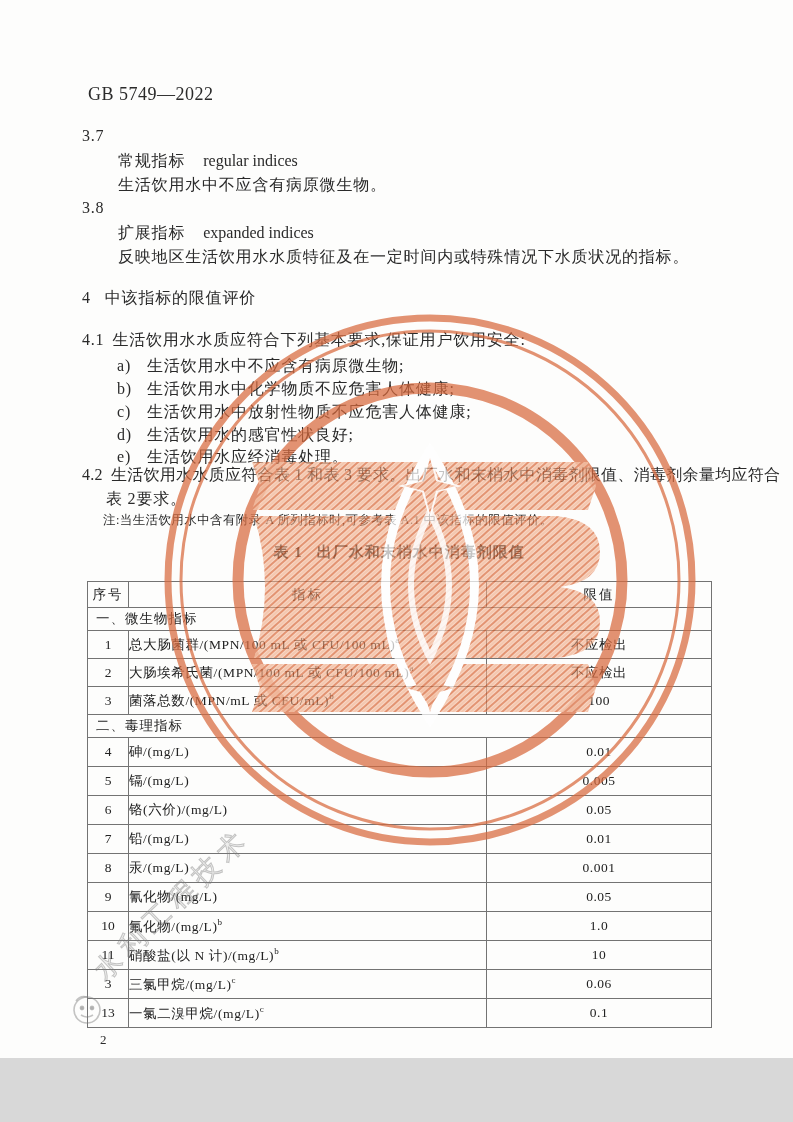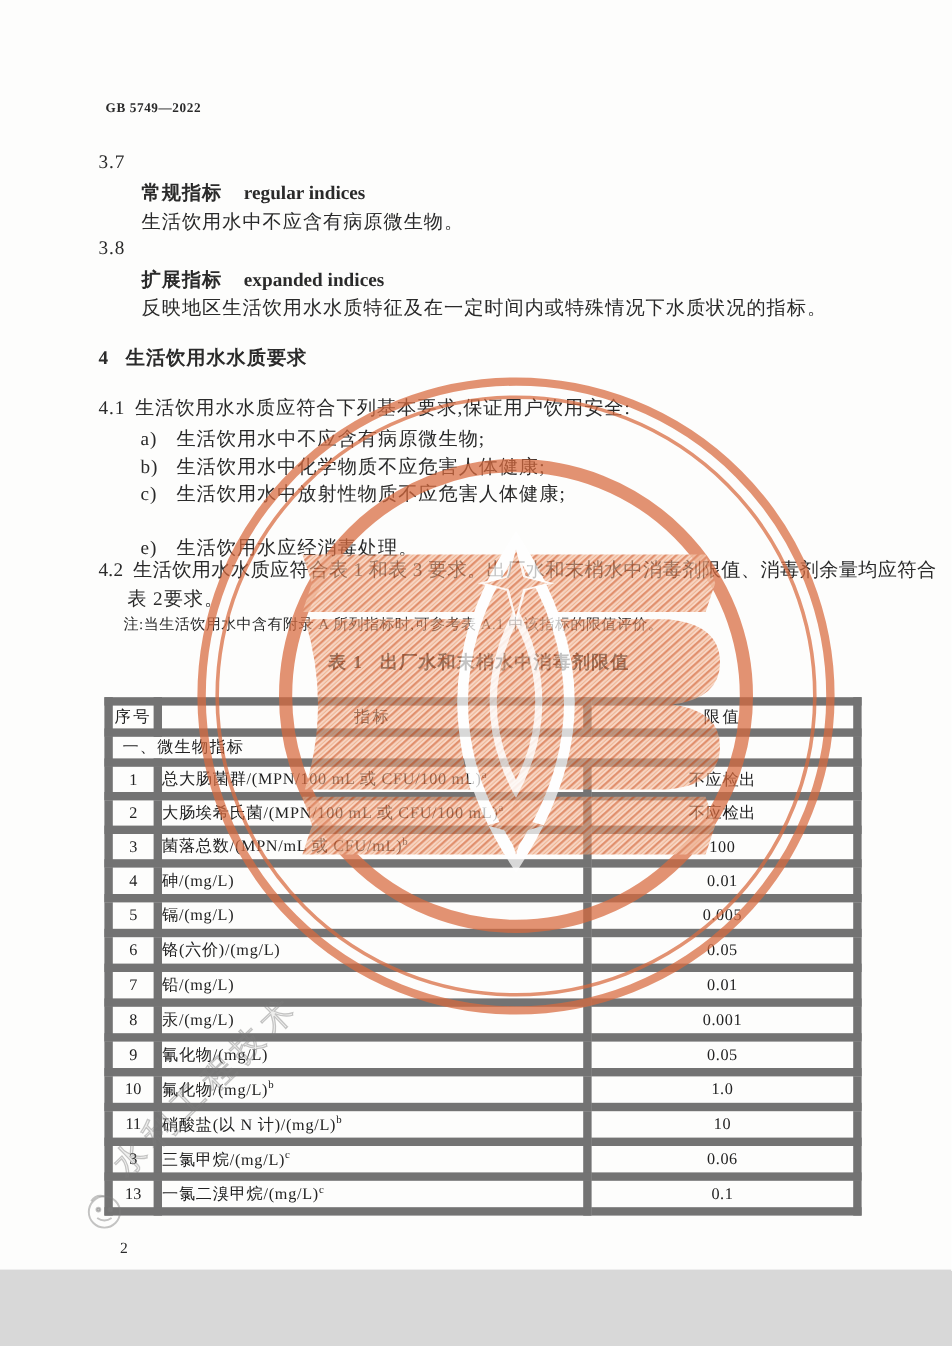--- a/index.html
+++ b/index.html
@@ -1,33 +1,33 @@
 <!DOCTYPE html>
 <html><head>
 <meta charset="utf-8">
 <style>
   html,body{margin:0;padding:0;}
   .canvas{position:relative;width:793px;height:1122px;background:#ffffff;overflow:hidden;
           font-family:"Liberation Serif","DejaVu Serif",serif;color:#2a2a2a;}
   .page{position:absolute;left:0;top:0;width:793px;height:1058px;background:#fdfdfc;}
   .strip{position:absolute;left:0;top:1058px;width:793px;height:64px;background:#d8d8d8;}
   .txt{position:absolute;white-space:nowrap;letter-spacing:0.8px;font-size:16px;}
-  .bold{font-weight:bold;}
+  .bold{font-weight:normal;}
   .num-gap{display:inline-block;margin-right:14px;}
   .small-gap{display:inline-block;margin-right:8px;}
-  .doc-num{font-size:11px;font-weight:bold;letter-spacing:0.5px;}
+  .doc-num{font-size:18px;font-weight:normal;letter-spacing:0.5px;}
   .term-en{font-family:"Liberation Serif",serif;margin-left:18px;letter-spacing:0;}
   .note{font-size:12.5px;letter-spacing:0.4px;}
   .tbl-title{font-size:15px;font-weight:bold;text-align:center;letter-spacing:1px;}
   .list-label{display:inline-block;width:30px;}
   .wide{letter-spacing:0.4px;}
 
   table.t1{position:absolute;left:87px;top:581px;width:624px;border-collapse:collapse;
            table-layout:fixed;font-size:13.5px;color:#222;}
-  table.t1 td,table.t1 th{border:7px solid #737373;padding:0;font-weight:normal;
+  table.t1 td,table.t1 th{border:1px solid #737373;padding:0;font-weight:normal;
            overflow:hidden;white-space:nowrap;}
   table.t1 tr.hdr{height:26px;}
   table.t1 tr.hdr th{text-align:center;letter-spacing:2px;}
   table.t1 tr.sec-row{height:23px;}
   table.t1 tr.sec-row td{text-align:left;padding-left:8px;letter-spacing:1px;}
   table.t1 tr.r-micro{height:28px;}
   table.t1 tr.r-tox{height:29px;}
   td.c-no{text-align:center;}
   td.c-ind{text-align:left;padding-left:14px;letter-spacing:0.6px;}
   td.c-lim{text-align:center;letter-spacing:0.5px;}
@@ -54,33 +54,35 @@
     </div>
     <div class="txt" style="left:118px;top:175px;">生活饮用水中不应含有病原微生物。</div>
 
     <div class="txt" style="left:82px;top:199px;">3.8</div>
     <div class="txt bold" style="left:118px;top:223px;">
       <span>扩展指标</span><span class="term-en">expanded indices</span>
     </div>
     <div class="txt" style="left:118px;top:247px;">反映地区生活饮用水水质特征及在一定时间内或特殊情况下水质状况的指标。</div>
 
     <div class="txt bold" style="left:82px;top:288px;">
-      <span class="num-gap">4</span><span>生活饮用水水质要求</span>
+      <span class="num-gap">4</span><span>中该指标的限值评价</span>
     </div>
 
     <div class="txt" style="left:82px;top:330px;">
       <span class="small-gap">4.1</span><span>生活饮用水水质应符合下列基本要求,保证用户饮用安全:</span>
     </div>
 
     <div class="txt" style="left:117px;top:356px;">
       <span class="list-label">a)</span><span>生活饮用水中不应含有病原微生物;</span></div>
     <div class="txt" style="left:117px;top:379px;">
       <span class="list-label">b)</span><span>生活饮用水中化学物质不应危害人体健康;</span></div>
     <div class="txt" style="left:117px;top:402px;">
       <span class="list-label">c)</span><span>生活饮用水中放射性物质不应危害人体健康;</span></div>
+    <div class="txt" style="left:117px;top:425px;">
+      <span class="list-label">d)</span><span>生活饮用水的感官性状良好;</span></div>
     <div class="txt" style="left:117px;top:447px;">
       <span class="list-label">e)</span><span>生活饮用水应经消毒处理。</span></div>
 
     <div class="txt wide" style="left:82px;top:465px;letter-spacing:0.3px;">
       <span class="small-gap">4.2</span><span>生活饮用水水质应符合表 1 和表 3 要求。出厂水和末梢水中消毒剂限值、消毒剂余量均应符合</span>
     </div>
     <div class="txt" style="left:82px;top:489px;margin-left:24px;">表 2要求。</div>
 
     <div class="txt note" style="left:103px;top:512px;">注:当生活饮用水中含有附录 A 所列指标时,可参考表 A.1 中该指标的限值评价。</div>
 
@@ -113,20 +115,23 @@
           <tr class="r-micro">
             <td class="c-no">2</td>
             <td class="c-ind">大肠埃希氏菌/(MPN/100 mL 或 CFU/100 mL)<sup>a</sup></td>
             <td class="c-lim">不应检出</td>
           </tr>
           <tr class="r-micro">
             <td class="c-no">3</td>
             <td class="c-ind">菌落总数/(MPN/mL 或 CFU/mL)<sup>b</sup></td>
             <td class="c-lim">100</td>
           </tr>
+          <tr class="sec-row">
+            <td colspan="3">二、毒理指标</td>
+          </tr>
           <tr class="r-tox">
             <td class="c-no">4</td>
             <td class="c-ind">砷/(mg/L)</td>
             <td class="c-lim">0.01</td>
           </tr>
           <tr class="r-tox">
             <td class="c-no">5</td>
             <td class="c-ind">镉/(mg/L)</td>
             <td class="c-lim">0.005</td>
           </tr>

